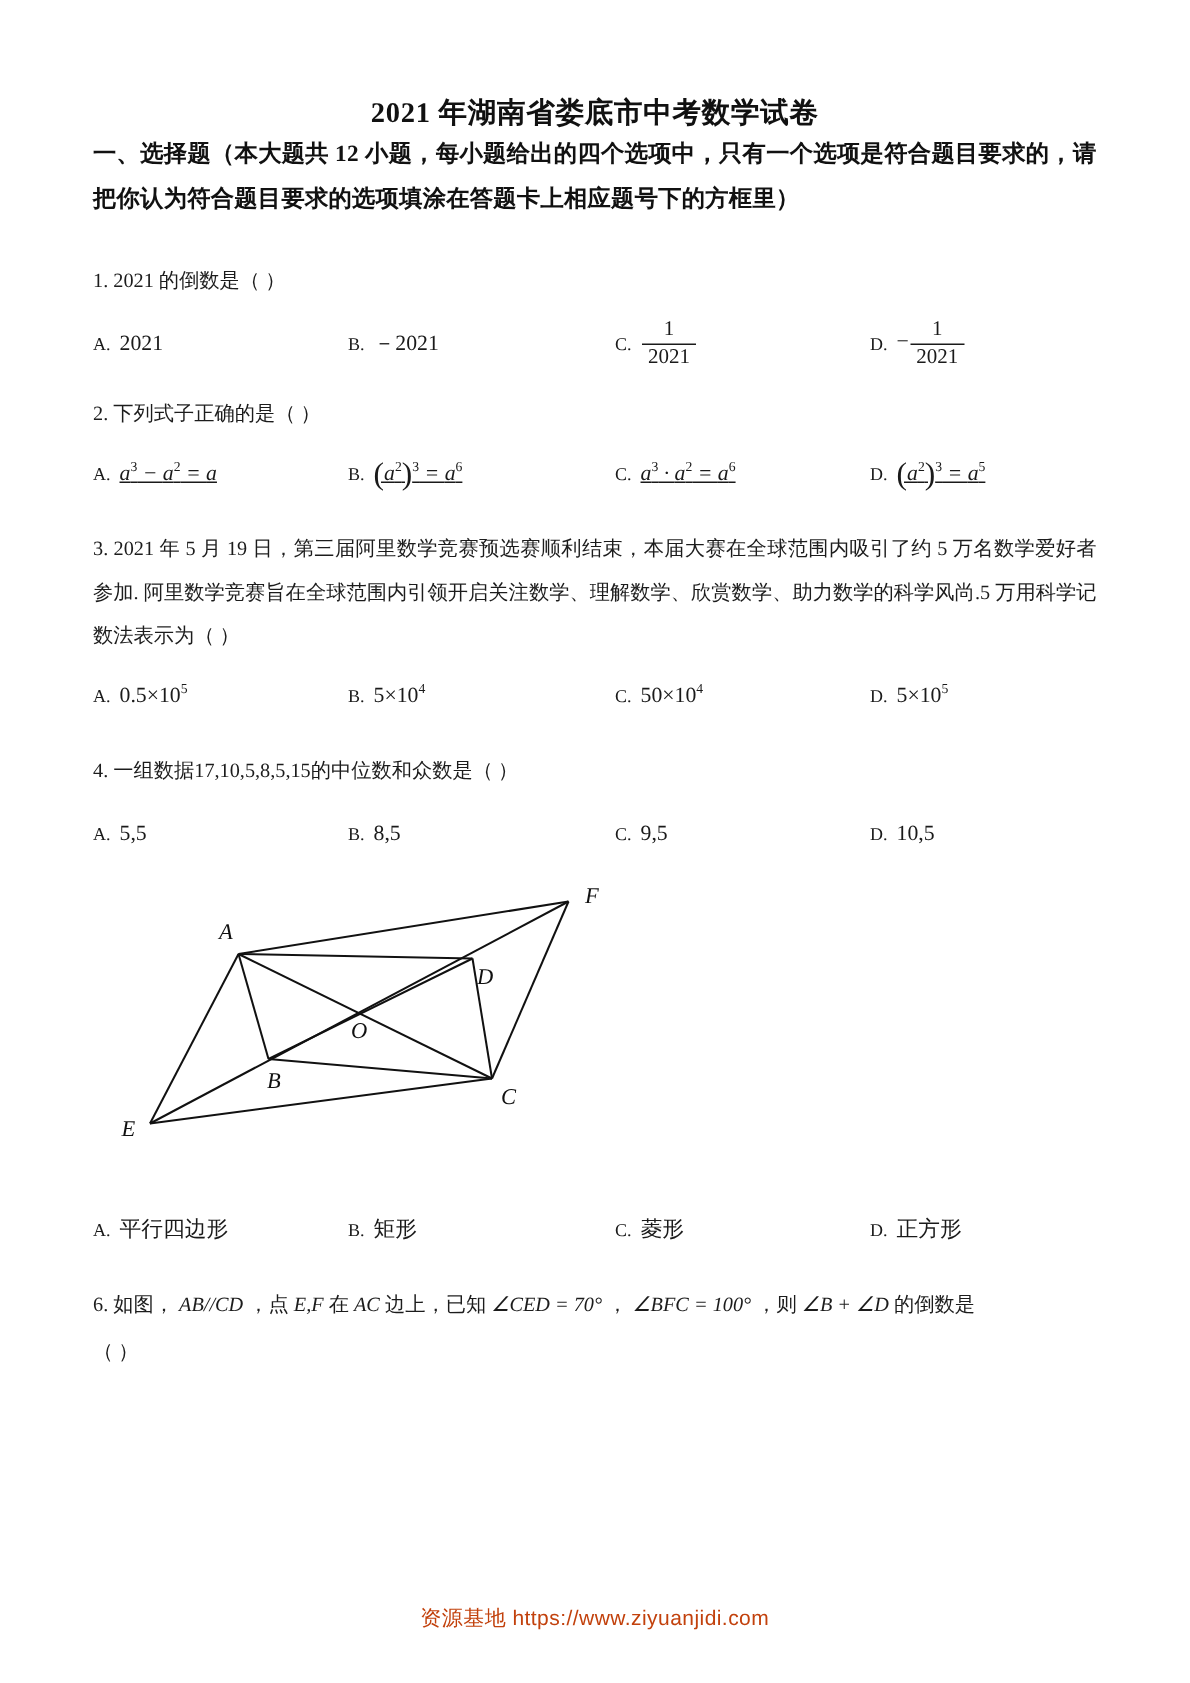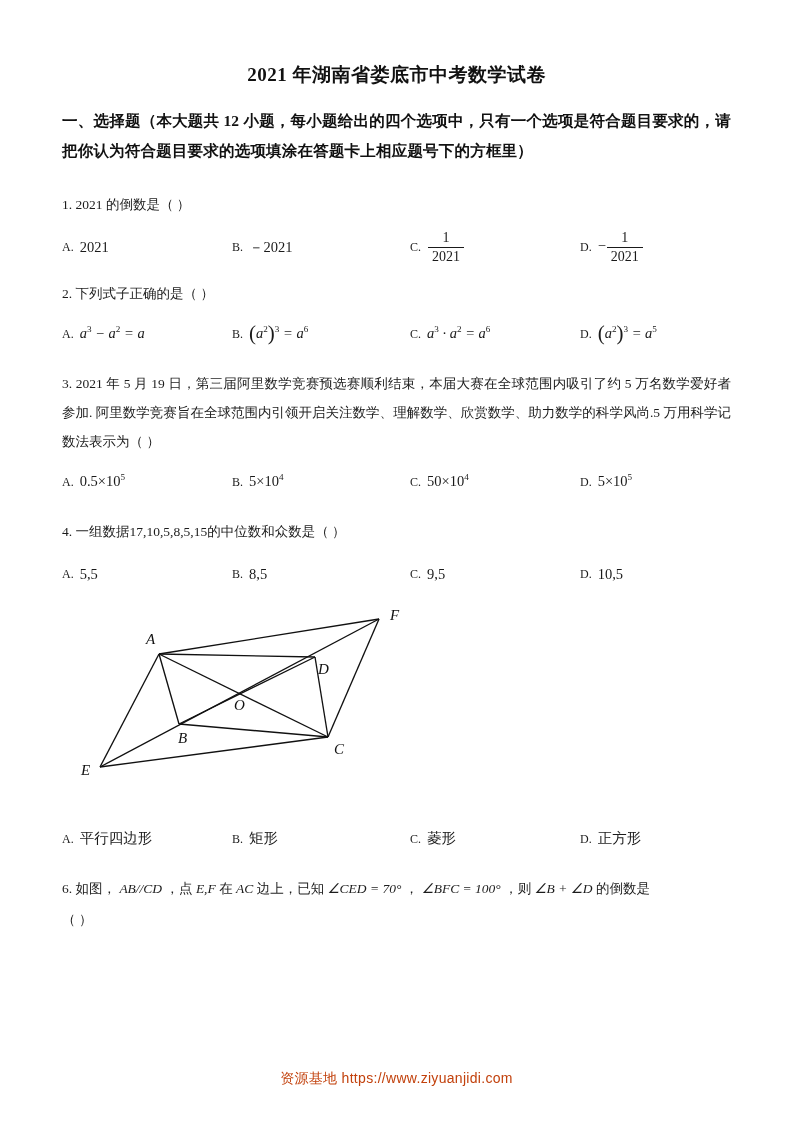--- a/index.html
+++ b/index.html
@@ -33,21 +33,20 @@
     margin: 0;
     padding-top: 62px;
     color: #111;
   }
 
   
   .section-head {
     font-size: 15.5px;
     font-weight: bold;
     line-height: 30px;
-    margin-top: 18px;
     letter-spacing: 0.2px;
     text-align: justify;
     color: #111;
   }
 
   
   .q-stem {
     font-size: 13.5px;
     line-height: 29px;
     margin-top: 24px;
@@ -74,21 +73,21 @@
   .options.tall .opt { align-items: center; }
   .opt-letter {
     font-size: 12px;
     margin-right: 6px;
     white-space: nowrap;
   }
   .opt-body {
     font-size: 14.5px;
     white-space: nowrap;
   }
-  .opt-body.math { font-style: italic; }
+  .opt-body.math { font-style: italic; text-decoration: underline; }
 
   
   .c1 { width: 170px; }
   .c2 { width: 178px; }
   .c3 { width: 170px; }
   .c4 { width: 150px; }
 
   
   .frac {
     display: inline-flex;

